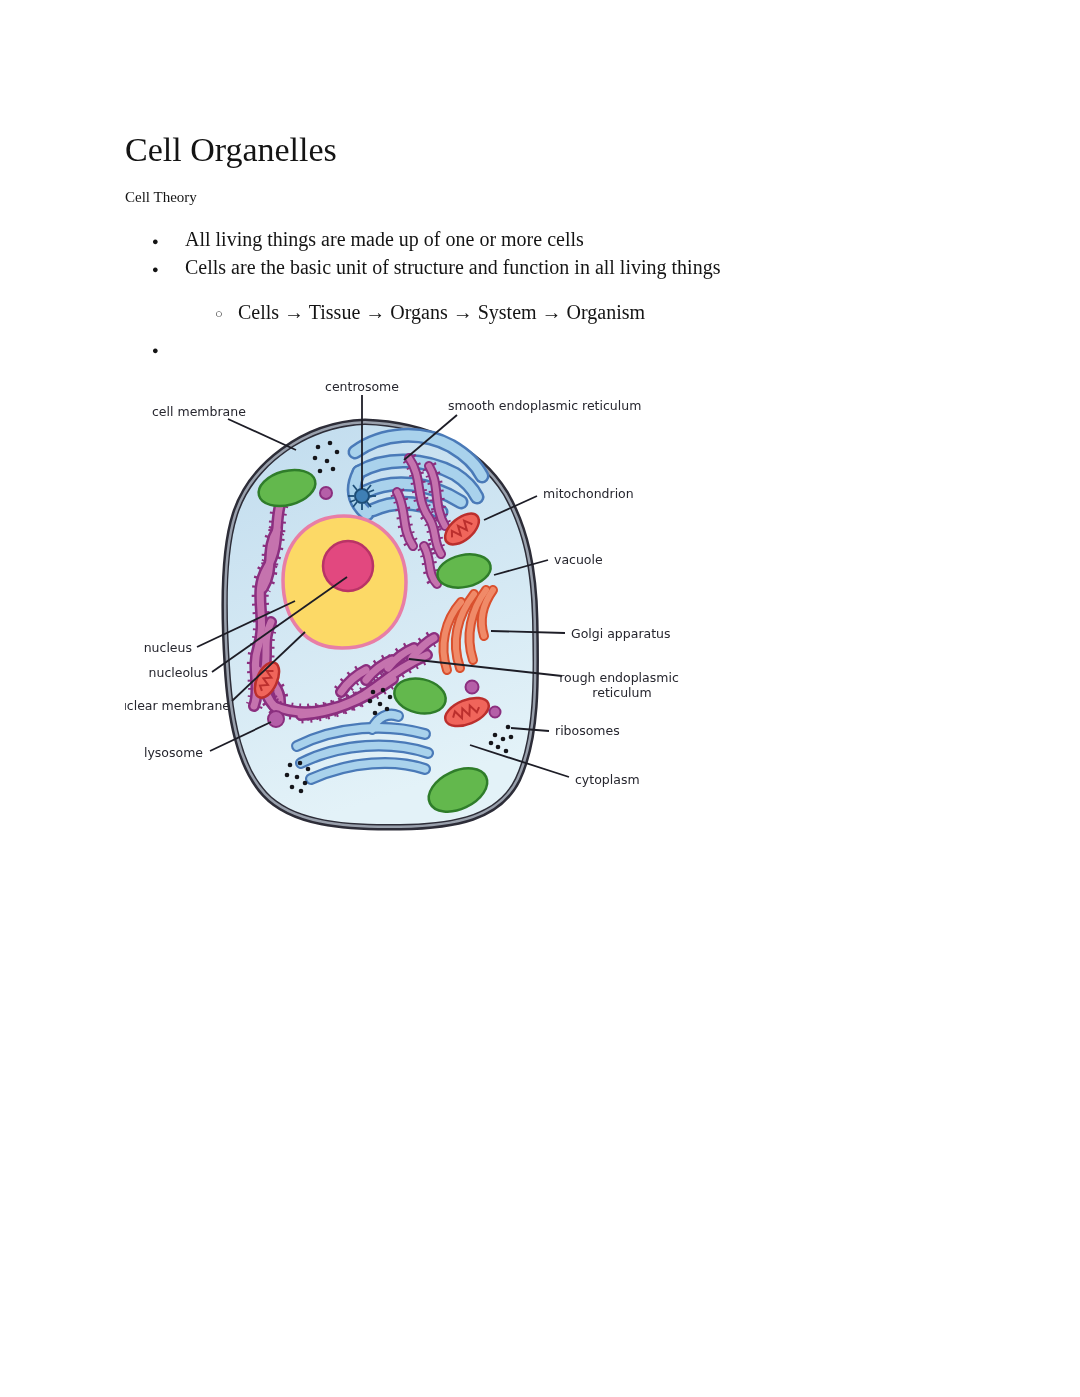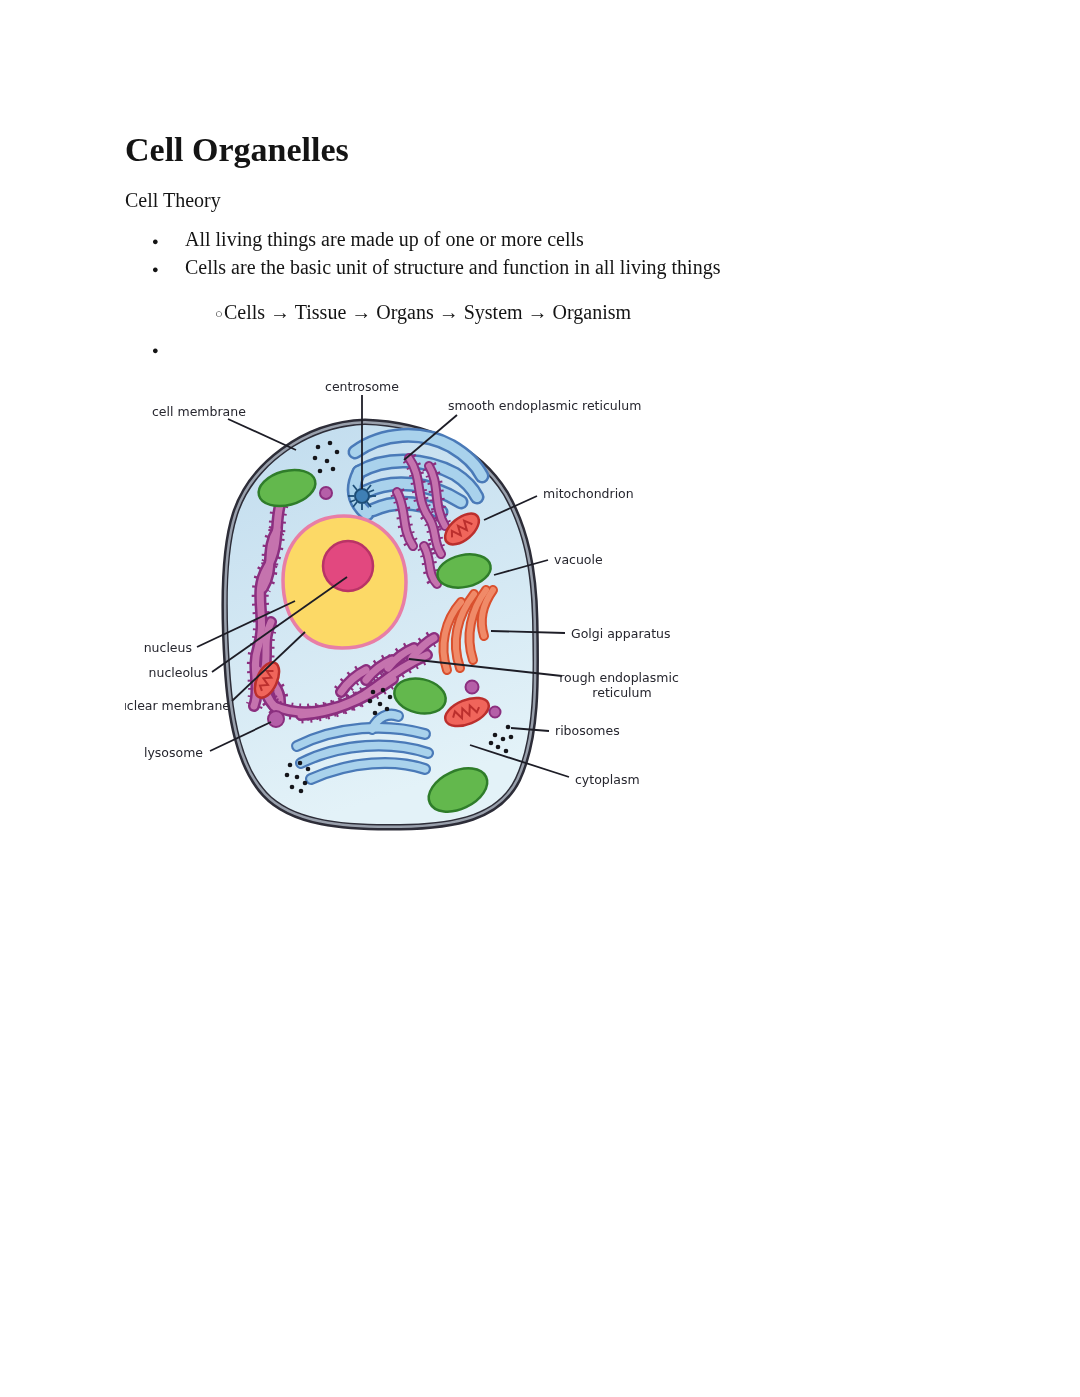--- a/index.html
+++ b/index.html
@@ -1,22 +1,22 @@
 <!DOCTYPE html>
 <html><head>
 <meta charset="utf-8">
 <style>
   html,body{margin:0;padding:0;}
   body{
     width:1080px;height:1397px;background:#ffffff;position:relative;
     font-family:"Liberation Serif","DejaVu Serif",serif;color:#141414;
     overflow:hidden;
   }
-  .title{position:absolute;left:125px;top:131px;font-size:34px;font-weight:bold;margin:0;}
-  .subtitle{position:absolute;left:125px;top:189px;font-size:20px;}
+  .title{position:absolute;left:125px;top:131px;font-size:34px;font-weight:normal;margin:0;}
+  .subtitle{position:absolute;left:125px;top:189px;font-size:15px;}
   .brow{position:absolute;left:0;width:917px;height:26px;}
   .mk{position:absolute;top:3px;color:#141414;}
   .mk.d::before{content:"\25CF";font-size:11px;}
   .mk.o::before{content:"\25CB";font-size:13px;}
   .bt{position:absolute;top:0;font-size:20px;white-space:nowrap;}
   .diagram{position:absolute;left:125px;top:370px;width:560px;height:470px;}
   .lab{font-family:"DejaVu Sans","Liberation Sans",sans-serif;font-size:12.5px;fill:#26262e;}
 </style>
 </head>
 <body>
@@ -27,21 +27,21 @@
 <div class="brow" style="top:228px">
   <span class="mk d" style="left:152px"></span>
   <span class="bt" style="left:185px">All living things are made up of one or more cells</span>
 </div>
 <div class="brow" style="top:256px">
   <span class="mk d" style="left:152px"></span>
   <span class="bt" style="left:185px">Cells are the basic unit of structure and function in all living things</span>
 </div>
 <div class="brow" style="top:301px">
   <span class="mk o" style="left:215px"></span>
-  <span class="bt" style="left:224px">Cells → Tissue → Organs → System → Organism</span>
+  <span class="bt" style="left:238px">Cells → Tissue → Organs → System → Organism</span>
 </div>
 <div class="brow" style="top:337px">
   <span class="mk d" style="left:152px"></span>
 </div>
 
 <svg class="diagram" viewBox="0 0 560 470" xmlns="http://www.w3.org/2000/svg">
   <defs>
     <linearGradient id="cyto" x1="0" y1="0" x2="0.25" y2="1">
       <stop offset="0" stop-color="#c1dcee"></stop>
       <stop offset="1" stop-color="#e3f2f8"></stop>

